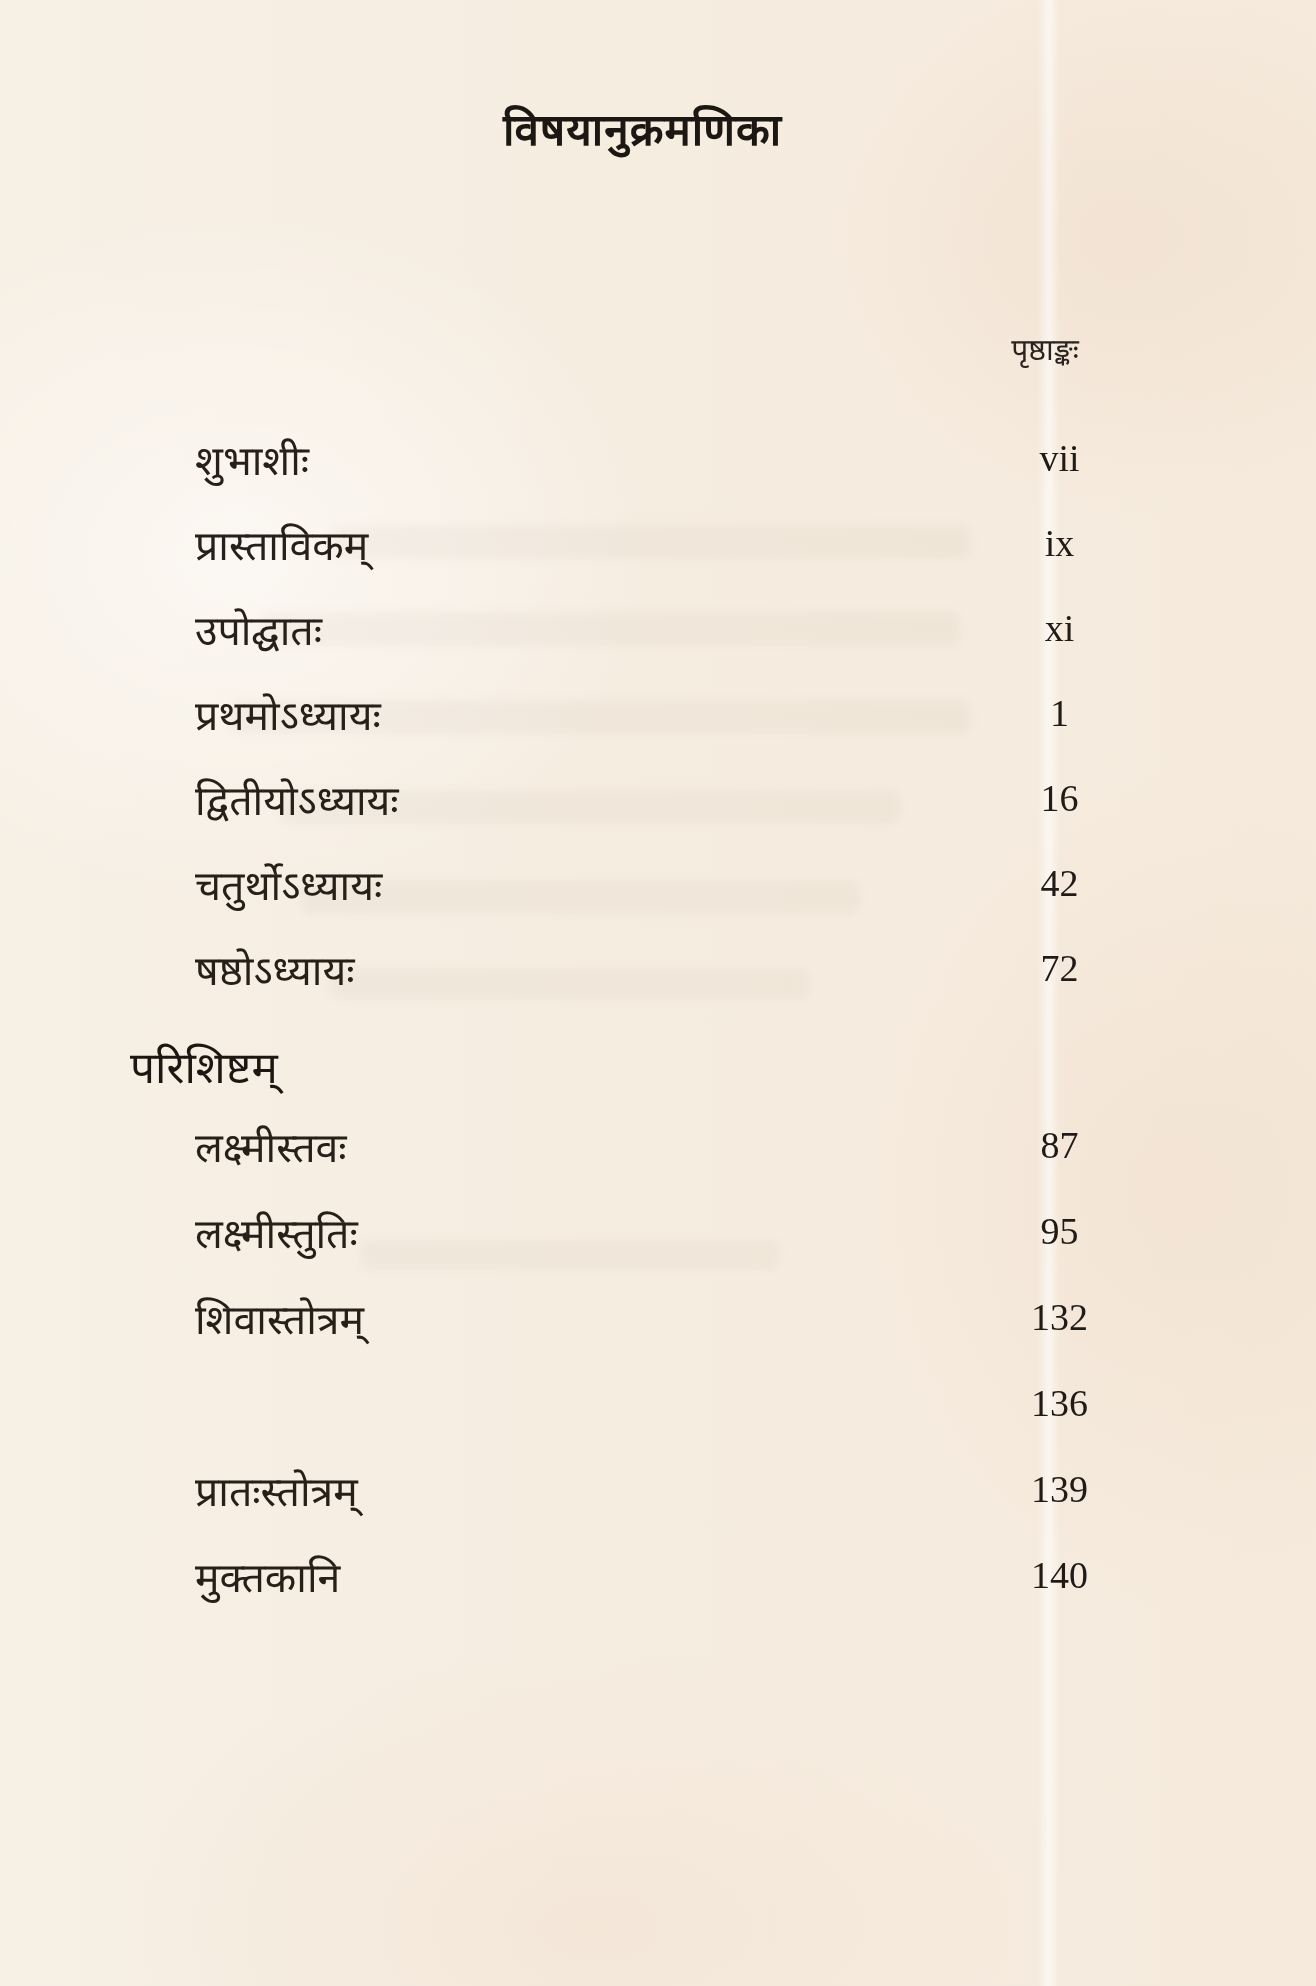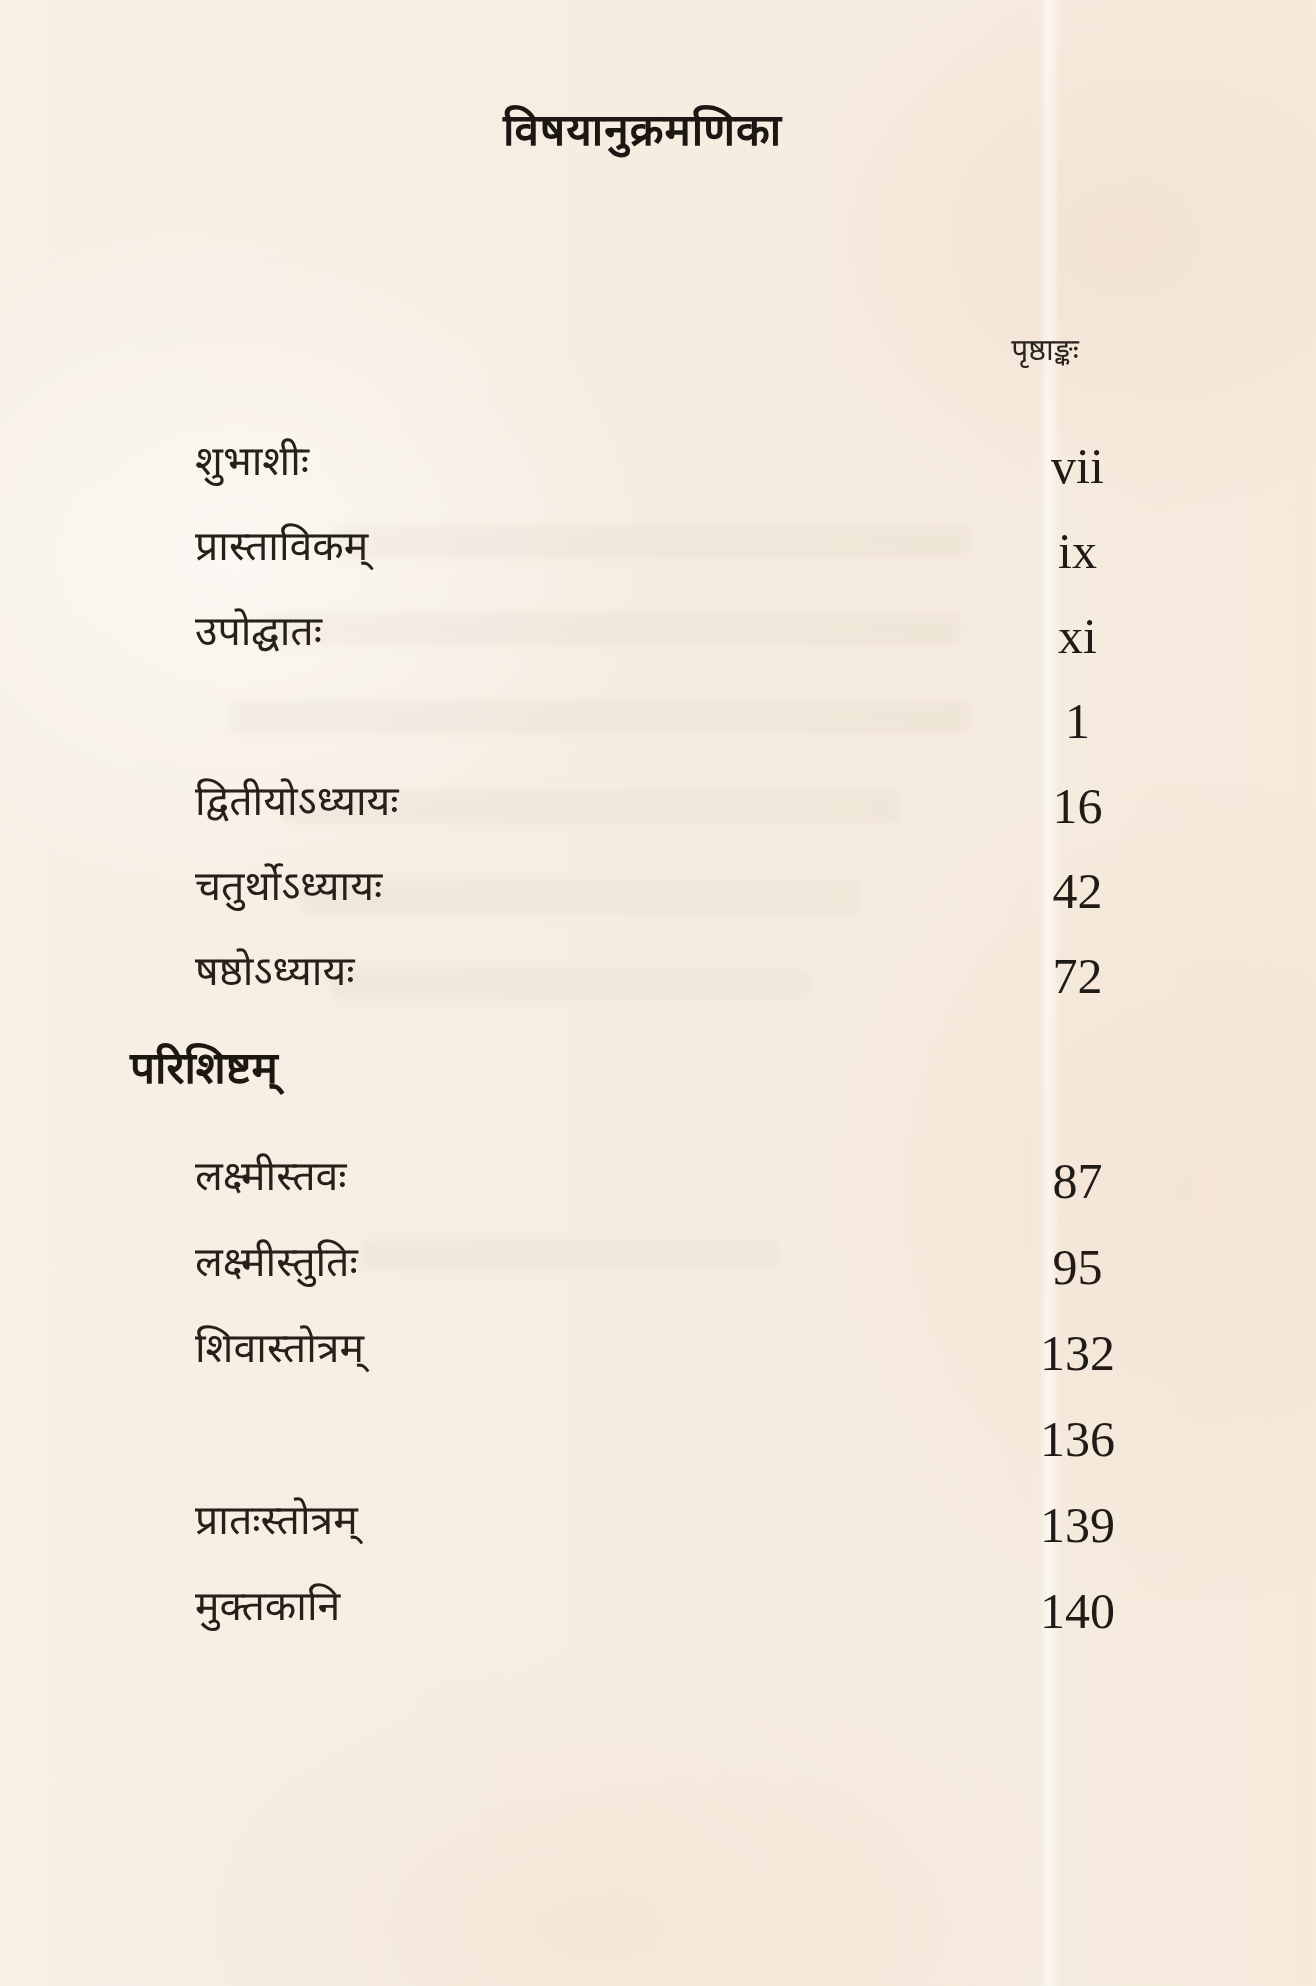--- a/index.html
+++ b/index.html
@@ -96,35 +96,35 @@
     left: 0;
     top: 0;
     font-size: 41px;
     line-height: 1.45;
     color: #262019;
     white-space: nowrap;
     text-align: center;
   }
   .row .pagenum {
     position: absolute;
-    left: 825px;
+    left: 807px;
     top: 2px;
     width: 115px;
     text-align: center;
-    font-size: 50px;
+    font-size: 38px;
     line-height: 1.3;
     color: #201b16;
   }
   .section-heading {
     position: relative;
-    margin: 12px 0 46px -65px;
+    margin: 12px 0 18px -65px;
     height: 62px;
     font-size: 44px;
     line-height: 1.35;
-    font-weight: bold;
+    font-weight: normal;
     color: #1d1712;
     white-space: nowrap;
   }
 </style>
 </head>
 <body>
 
 <div class="paper">
 
   <div class="crease"></div>
@@ -149,20 +149,21 @@
       </div>
       <div class="row">
         <span class="label">प्रास्ताविकम्</span>
         <span class="pagenum">ix</span>
       </div>
       <div class="row">
         <span class="label">उपोद्घातः</span>
         <span class="pagenum">xi</span>
       </div>
       <div class="row">
+        <span class="label">प्रथमोऽध्यायः</span>
         <span class="pagenum">1</span>
       </div>
       <div class="row">
         <span class="label">द्वितीयोऽध्यायः</span>
         <span class="pagenum">16</span>
       </div>
       <div class="row">
         <span class="label">चतुर्थोऽध्यायः</span>
         <span class="pagenum">42</span>
       </div>

